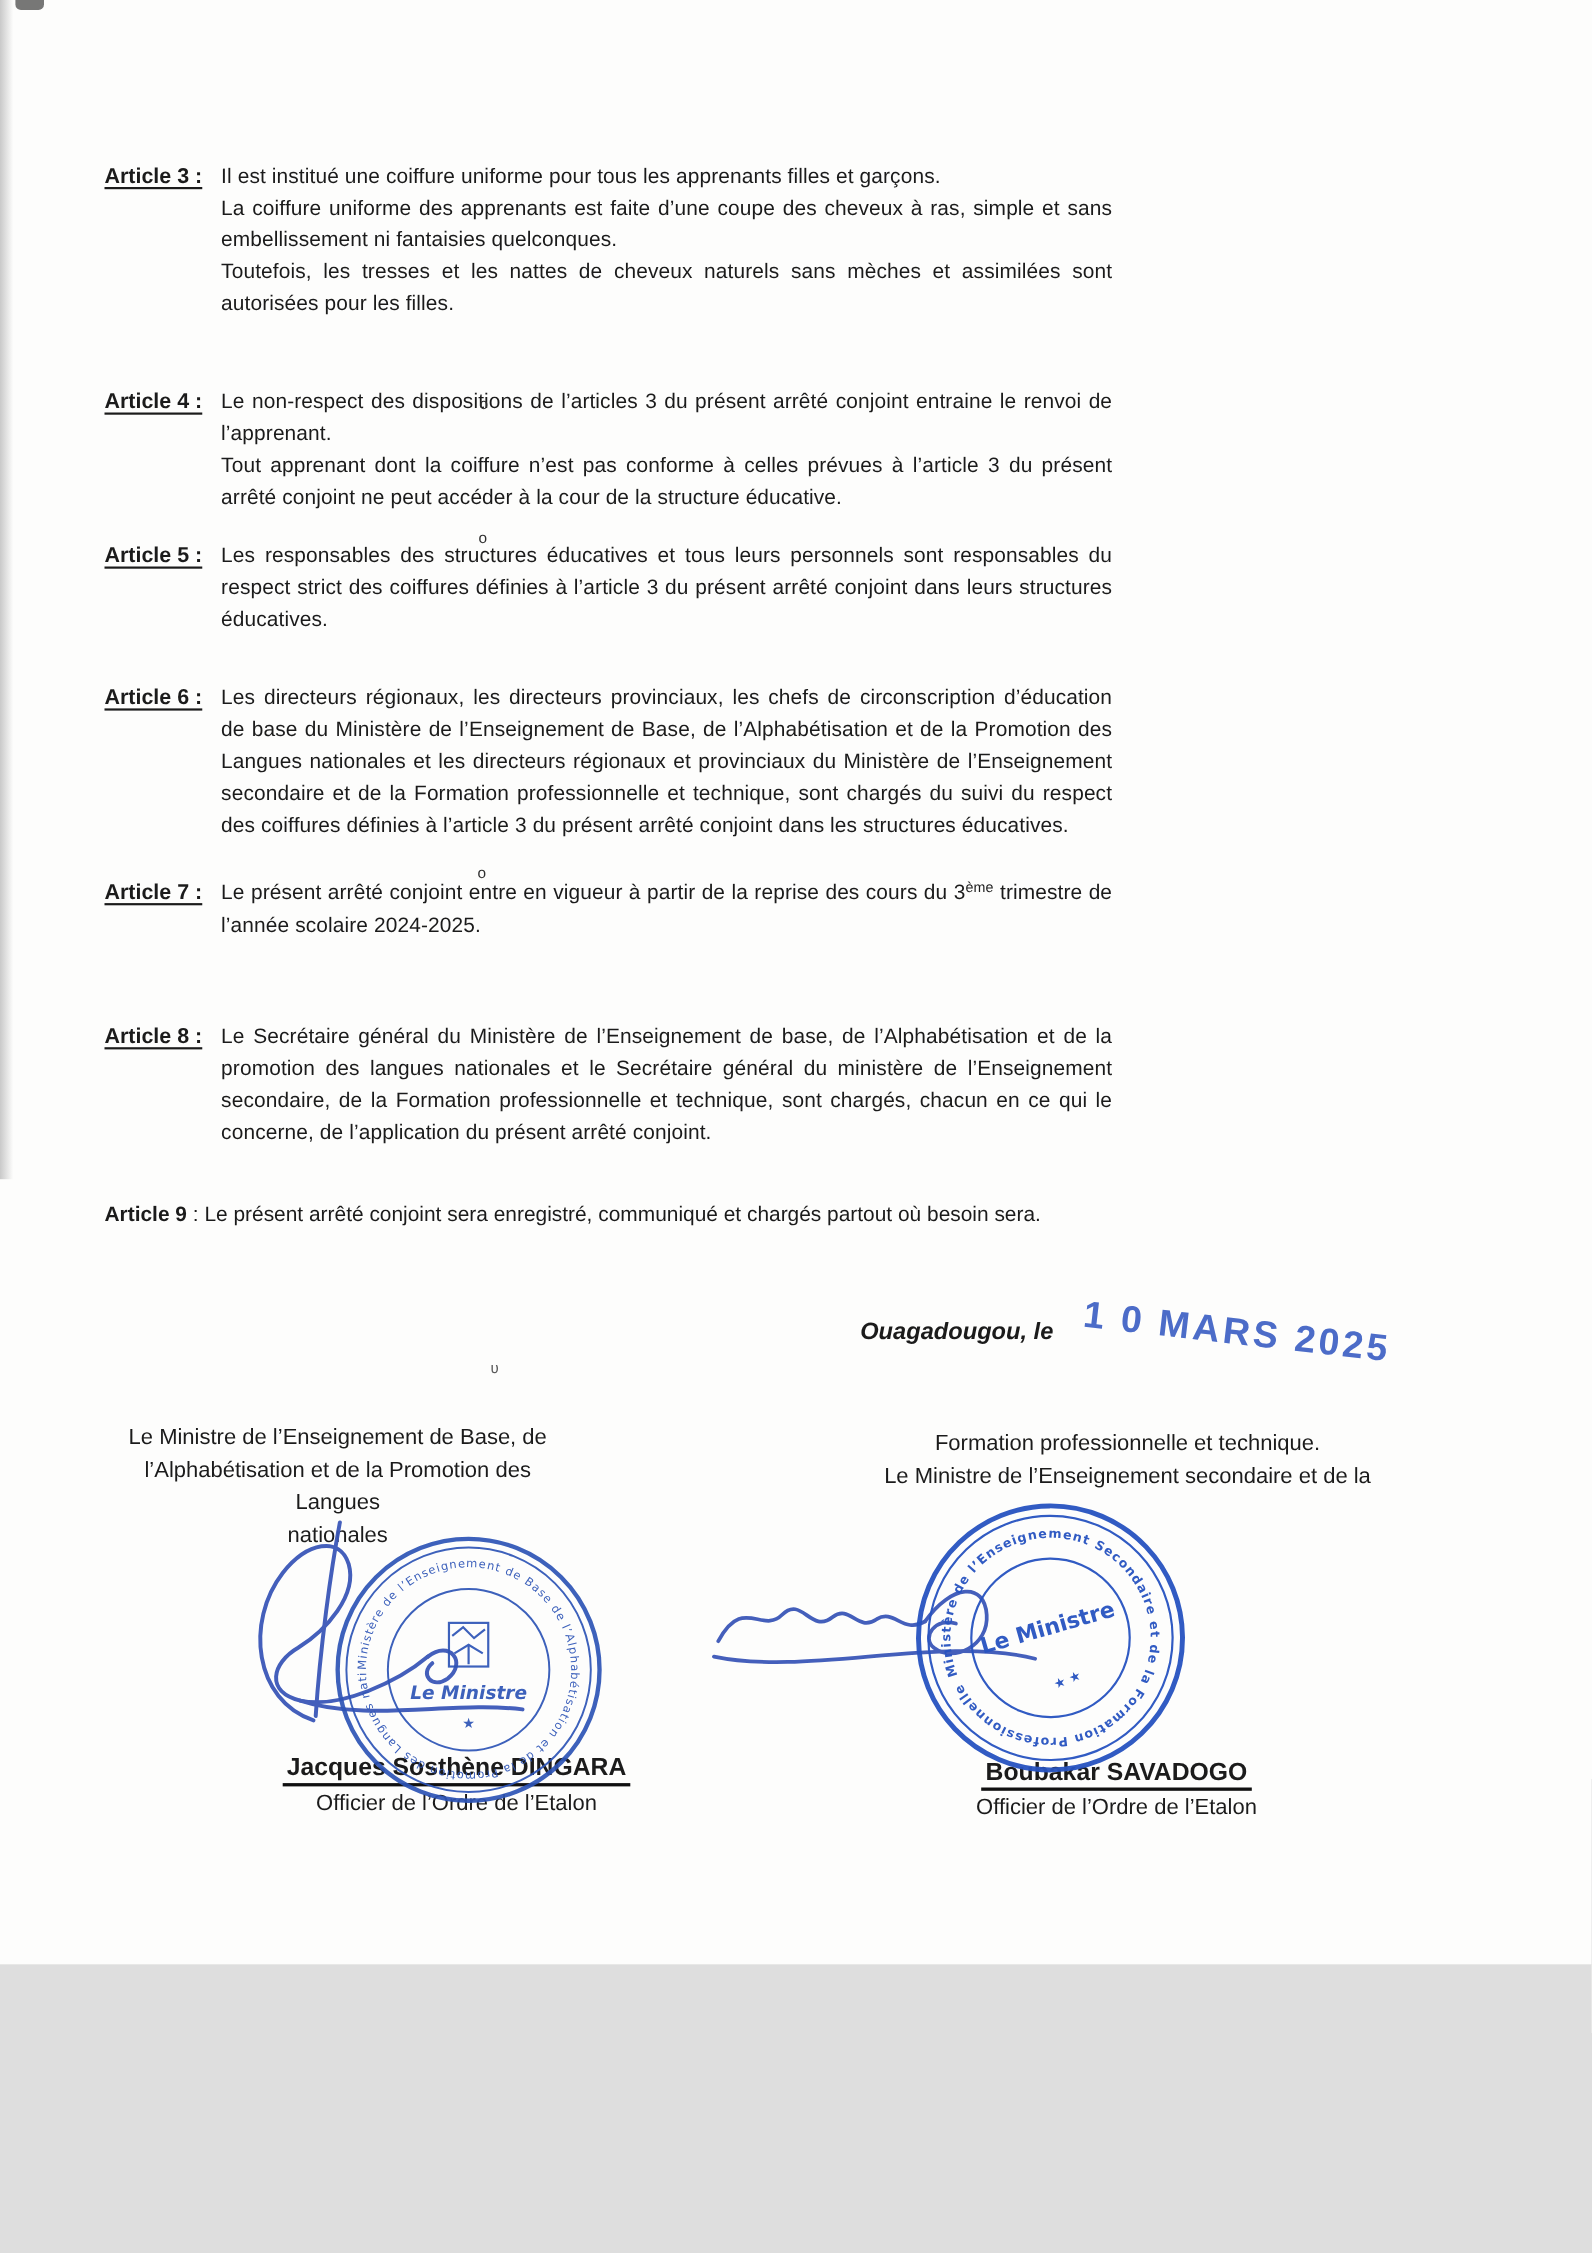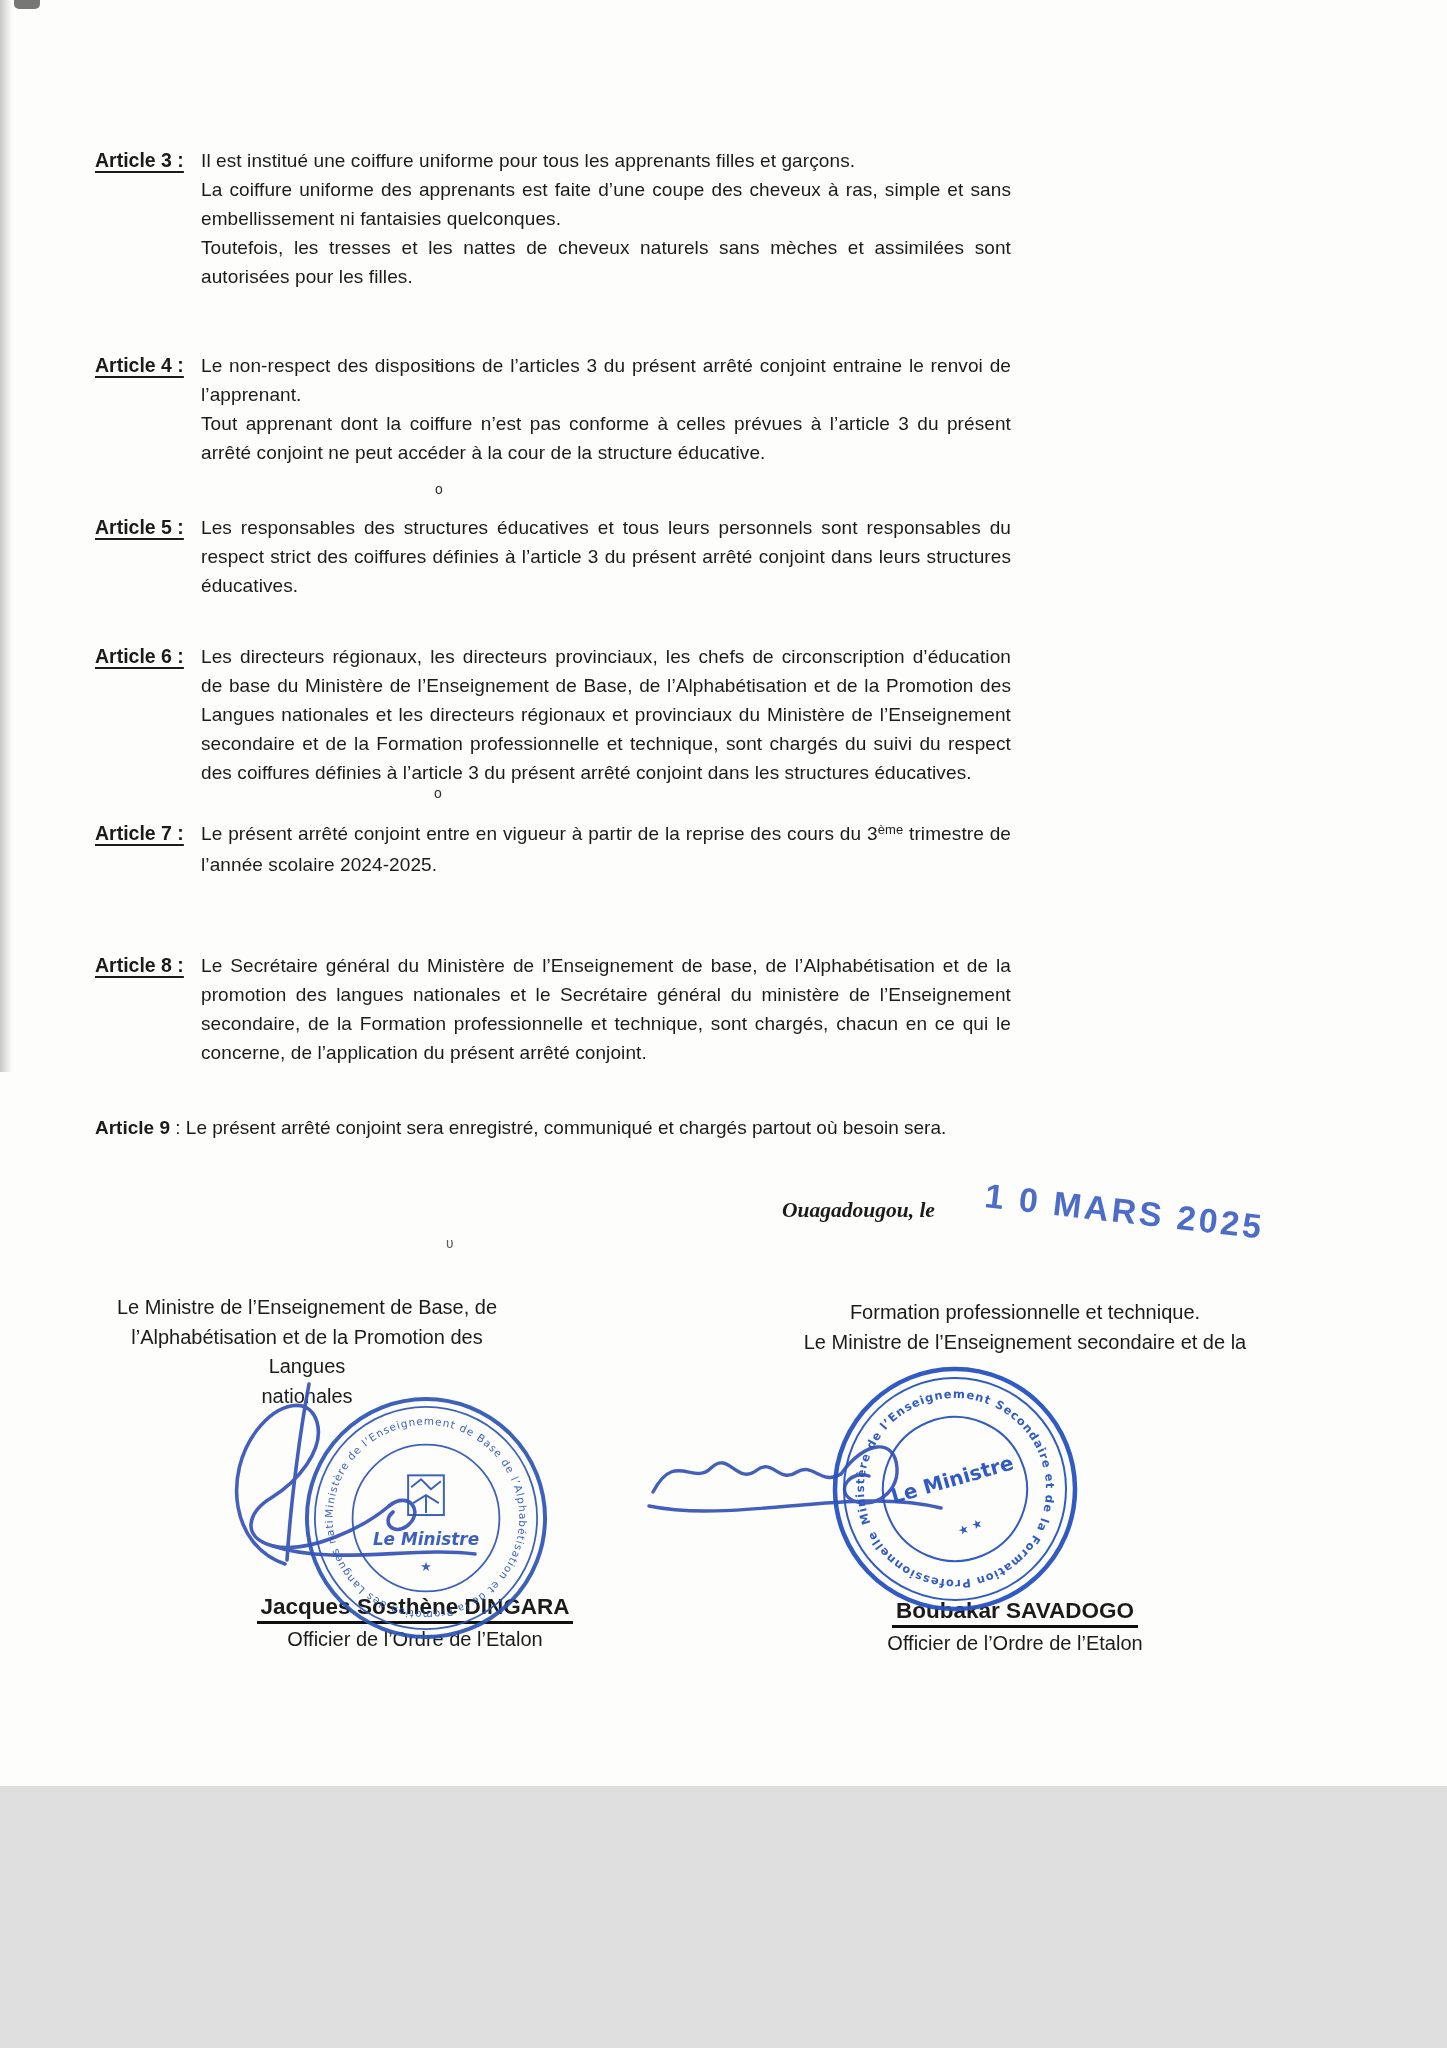--- a/index.html
+++ b/index.html
@@ -11,28 +11,28 @@
   }
   .page::before{content:"";position:absolute;left:0;top:0;width:12px;height:60%;
     background:linear-gradient(90deg,#c9c9c9,rgba(255,255,255,0));pointer-events:none;}
   .corner-mark{position:absolute;left:14px;top:0;width:26px;height:9px;background:#4a4a4a;
     border-radius:0 0 5px 5px;opacity:.75;}
   .content{position:absolute;left:95px;top:146px;width:916px;}
   .article{display:grid;grid-template-columns:106px 1fr;}
   .article-label{font-weight:bold;font-size:19.5px;line-height:29px;
     text-decoration:underline;text-decoration-thickness:2px;text-underline-offset:4px;white-space:nowrap;}
   .article-body p{margin:0;font-size:19px;line-height:29px;text-align:justify;letter-spacing:.1px;}
-  .mb-a3{margin-bottom:60px}.mb-a4{margin-bottom:46px}.mb-a5{margin-bottom:42px}
+  .mb-a3{margin-bottom:60px}.mb-a4{margin-bottom:24px}.mb-a5{margin-bottom:42px}
   .mb-a6{margin-bottom:32px}.mb-a7{margin-bottom:72px}.mb-a8{margin-bottom:46px}
   .article9{margin:0;font-size:19px;line-height:29px;}
   .article9 .inline-label{font-weight:bold;
     text-decoration-thickness:2px;text-underline-offset:4px;}
   .sup{font-size:13px;position:relative;top:-6px;}
   .dateline{position:absolute;left:782px;top:1198px;font-weight:bold;font-style:italic;
-    font-size:21.5px;white-space:nowrap;font-family:Liberation Serif, serif;}
+    font-size:21.5px;white-space:nowrap;}
   .date-stamp{position:absolute;left:985px;top:1176px;color:#3d60c4;font-size:34px;
     font-weight:bold;letter-spacing:3px;white-space:nowrap;
     transform:rotate(6.5deg);transform-origin:left center;opacity:.92;}
   .sig-title-left{position:absolute;left:92px;top:1293px;width:430px;text-align:center;
     font-size:20px;line-height:29.5px;}
   .sig-title-right{position:absolute;left:750px;top:1298px;width:550px;text-align:center;
     font-size:20px;line-height:29.5px;}
   .sig-name-left{position:absolute;left:175px;top:1594px;width:480px;text-align:center;z-index:3;}
   .sig-name-right{position:absolute;left:775px;top:1598px;width:480px;text-align:center;z-index:3;}
   .sig-name{display:inline-block;font-weight:bold;font-size:22.5px;

